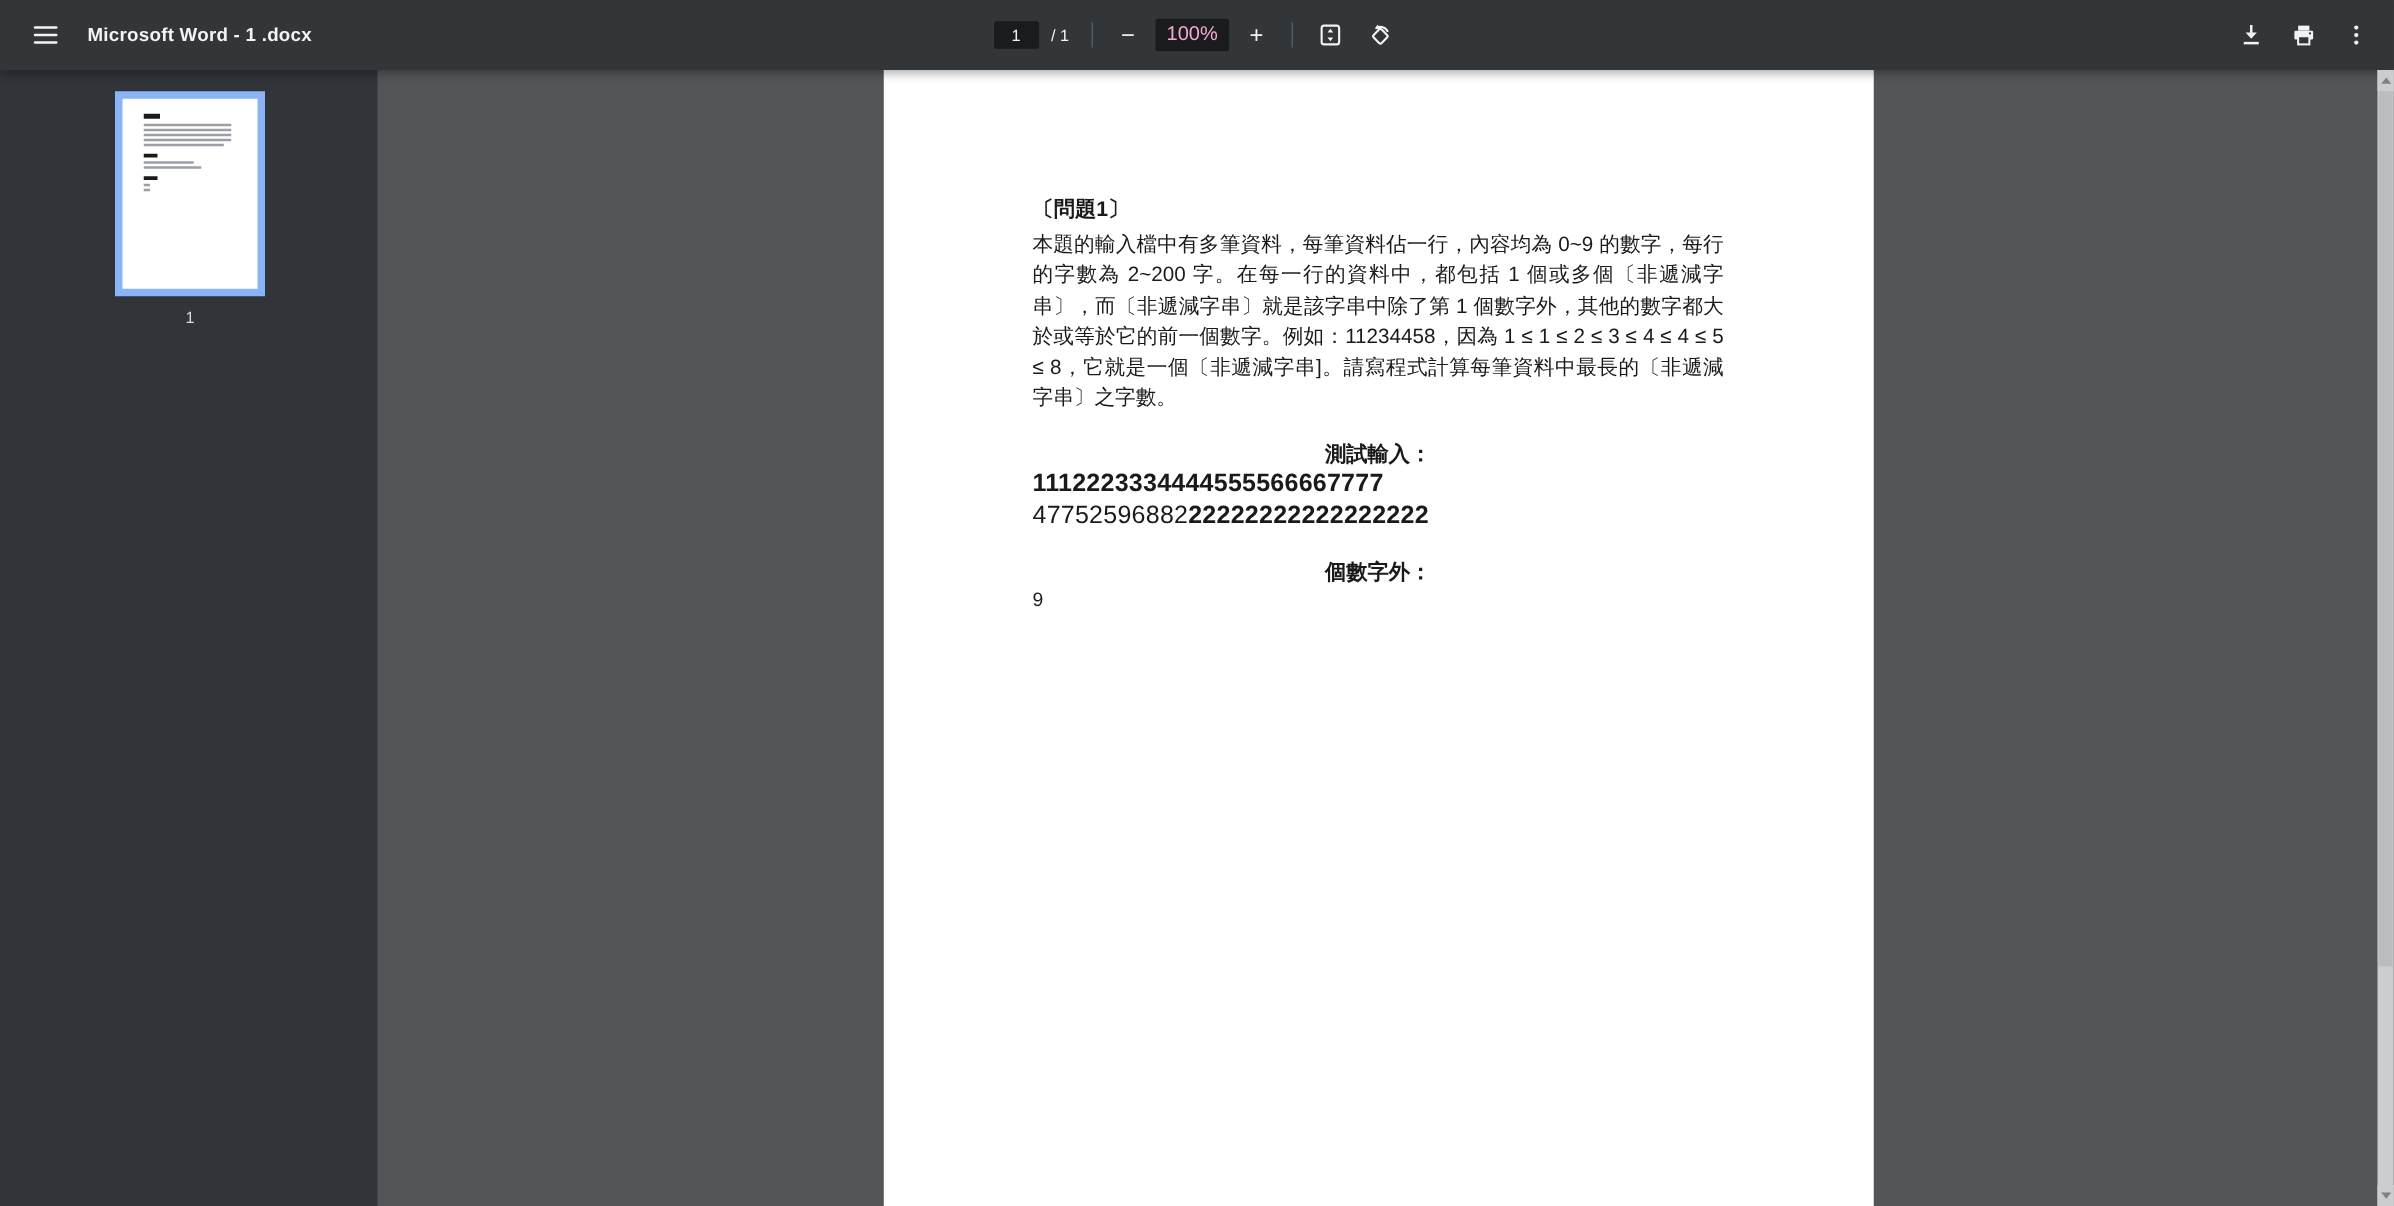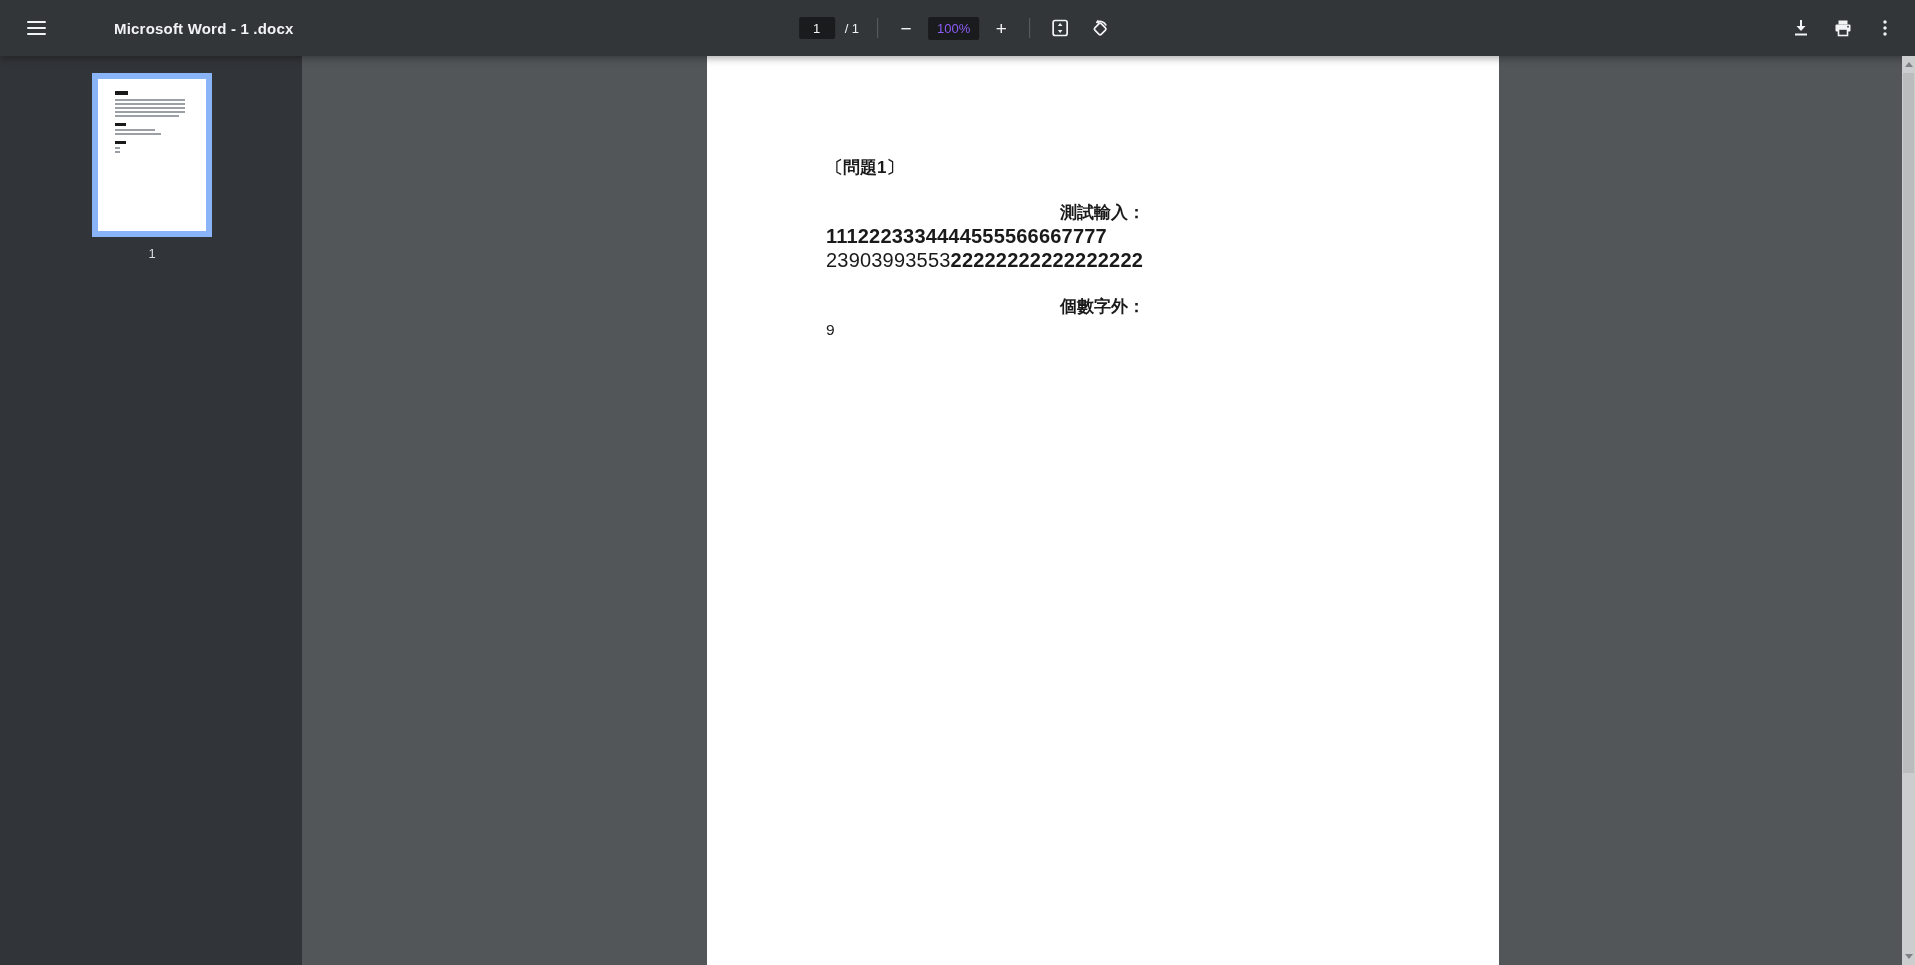--- a/index.html
+++ b/index.html
@@ -4,36 +4,36 @@
 <style>
   * { margin:0; padding:0; box-sizing:border-box; }
   html,body { width:1915px; height:965px; overflow:hidden; background:#525659;
               font-family:"Liberation Sans", sans-serif; }
 
   
   .toolbar { position:absolute; left:0; top:0; width:1915px; height:56px;
              background:#323639; color:#f1f3f4; z-index:30;
              box-shadow:0 2px 8px rgba(0,0,0,.35);
              display:flex; align-items:center; }
-  .tb-left { position:absolute; left:0; top:0; height:56px; display:flex; align-items:center;gap:44px; }
+  .tb-left { position:absolute; left:0; top:0; height:56px; display:flex; align-items:center; }
   .hamburger { width:48px; height:56px; display:flex; align-items:center; justify-content:center;
                cursor:pointer; background:none; border:none; margin-left:12px; }
   .hamburger .bars { width:19px; height:14px; display:flex; flex-direction:column; justify-content:space-between; }
   .hamburger .bars span { display:block; height:2px; background:#f1f3f4; border-radius:1px; }
   .tb-title { font-size:15px; font-weight:700; color:#f1f3f4; margin-left:10px; letter-spacing:.2px; }
 
   .tb-center { position:absolute; left:50%; top:0; transform:translateX(-50%);
                height:56px; display:flex; align-items:center; gap:8px; }
   .page-input { width:36px; height:22px; background:#191b1c; border:none; border-radius:2px;
                 color:#f1f3f4; text-align:center; font-size:13px; font-family:"Liberation Sans",sans-serif; }
   .page-total { font-size:13px; color:#f1f3f4; margin:0 4px 0 2px; }
   .tb-sep { width:1px; height:20px; background:#5c6065; margin:0 6px; }
   .tb-btn { background:none; border:none; color:#f1f3f4; cursor:pointer; width:28px; height:28px;
             display:flex; align-items:center; justify-content:center; font-size:19px; line-height:1; }
-  .zoom-box { background:#191b1c; border-radius:2px; padding:4px 9px; font-size:13px; color:#8b5cf6; }
+  .zoom-box { background:#191b1c; border-radius:2px; padding:4px 9px; font-size:16px; color:#f9a8d4; }
 
   .tb-right { position:absolute; right:14px; top:0; height:56px; display:flex; align-items:center; gap:10px; }
   .tb-icon-btn { background:none; border:none; cursor:pointer; width:32px; height:32px;
                  display:flex; align-items:center; justify-content:center; }
   .tb-icon-btn svg { display:block; }
 
   
   .sidebar { position:absolute; left:0; top:56px; width:302px; height:909px; background:#313438; z-index:10; }
   .thumb-wrap { position:absolute; left:92px; top:17px; width:120px; cursor:pointer; }
   .thumb-page { width:120px; height:164px; background:#8ab4f8; padding:6px; }
@@ -160,23 +160,24 @@
       </div>
     </div>
     <div class="thumb-label">1</div>
   </div>
 </div>
 
 <div class="viewer">
   <div class="doc-page">
     <div class="doc-content">
       <div class="doc-heading">〔問題1〕</div>
+      <div class="doc-para">本題的輸入檔中有多筆資料，每筆資料佔一行，內容均為 0~9 的數字，每行的字數為 2~200 字。在每一行的資料中，都包括 1 個或多個〔非遞減字串〕，而〔非遞減字串〕就是該字串中除了第 1 個數字外，其他的數字都大於或等於它的前一個數字。例如：11234458，因為 1 ≤ 1 ≤ 2 ≤ 3 ≤ 4 ≤ 4 ≤ 5 ≤ 8，它就是一個〔非遞減字串]。請寫程式計算每筆資料中最長的〔非遞減字串〕之字數。</div>
       <div class="doc-label">測試輸入：</div>
       <div class="doc-mono-line bold">1112223334444555566667777</div>
-      <div class="doc-mono-line"><span>23903993553</span><span class="bold">22222222222222222</span></div>
+      <div class="doc-mono-line"><span>47752596882</span><span class="bold">22222222222222222</span></div>
       <div class="doc-label">個數字外：</div>
       <div class="doc-out">9</div>
     </div>
   </div>
 </div>
 
 <div class="scrollbar">
   <button class="sb-btn up">
     <span class="sb-arrow-up"></span>
   </button>

